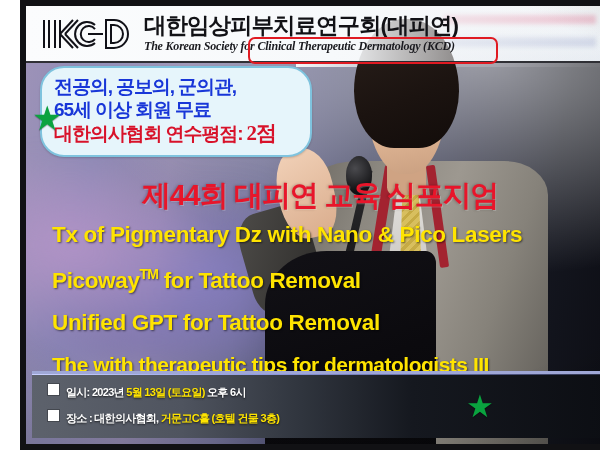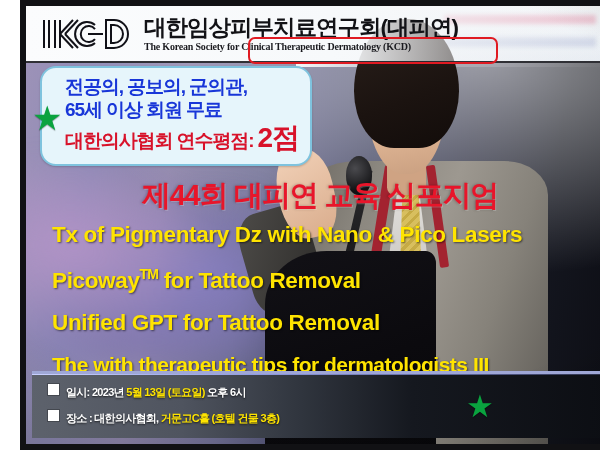--- a/index.html
+++ b/index.html
@@ -146,45 +146,45 @@
     display:flex;align-items:center;
   }
   .logo svg{display:block;}
   .hd-text{display:flex;flex-direction:column;justify-content:center;}
   .hd-ko{
     font-size:22.5px;font-weight:bold;color:#121216;
     letter-spacing:-1px;line-height:1.05;white-space:nowrap;
   }
   .hd-en{
     font-family:"Liberation Serif","DejaVu Serif",serif;
-    font-weight:bold;
-    font-size:10px;color:#1a1a1f;letter-spacing:-.2px;
+    font-style:italic;font-weight:bold;
+    font-size:12px;color:#1a1a1f;letter-spacing:-.2px;
     white-space:nowrap;margin-top:1px;
   }
   .hd-rule{
     position:absolute;left:0;top:55px;width:100%;height:2px;
     background:#1b1b20;z-index:6;opacity:.9;
   }
   
   .bubble{
     position:absolute;left:14px;top:60px;width:272px;
     z-index:7;
     background:#e6f5fb;
     border:2px solid #7fc3de;
-    border-radius:16px;
-    padding:7px 10px 8px 23px;
+    border-radius:24px;
+    padding:7px 10px 8px 12px;
     box-sizing:border-box;
     box-shadow:0 1px 2px rgba(0,0,0,.18);
   }
   .bubble .bl{
     font-size:19px;font-weight:bold;color:#1836d8;
     line-height:1.22;letter-spacing:-1.1px;white-space:nowrap;
   }
   .bubble .bl.red{color:#d8122a;}
-  .bubble .bl.red .pt{font-size:28px;}
+  .bubble .bl.red .pt{font-size:21px;font-family:Liberation Serif, serif;}
   .bubble-tail{
     position:absolute;left:88px;top:100px;width:40px;height:17px;
     z-index:6;
     background:#e6f5fb;
     border-left:2px solid #7fc3de;
     border-right:2px solid #7fc3de;
     clip-path:polygon(0 0,100% 0,42% 100%);
   }
   
   .star{

